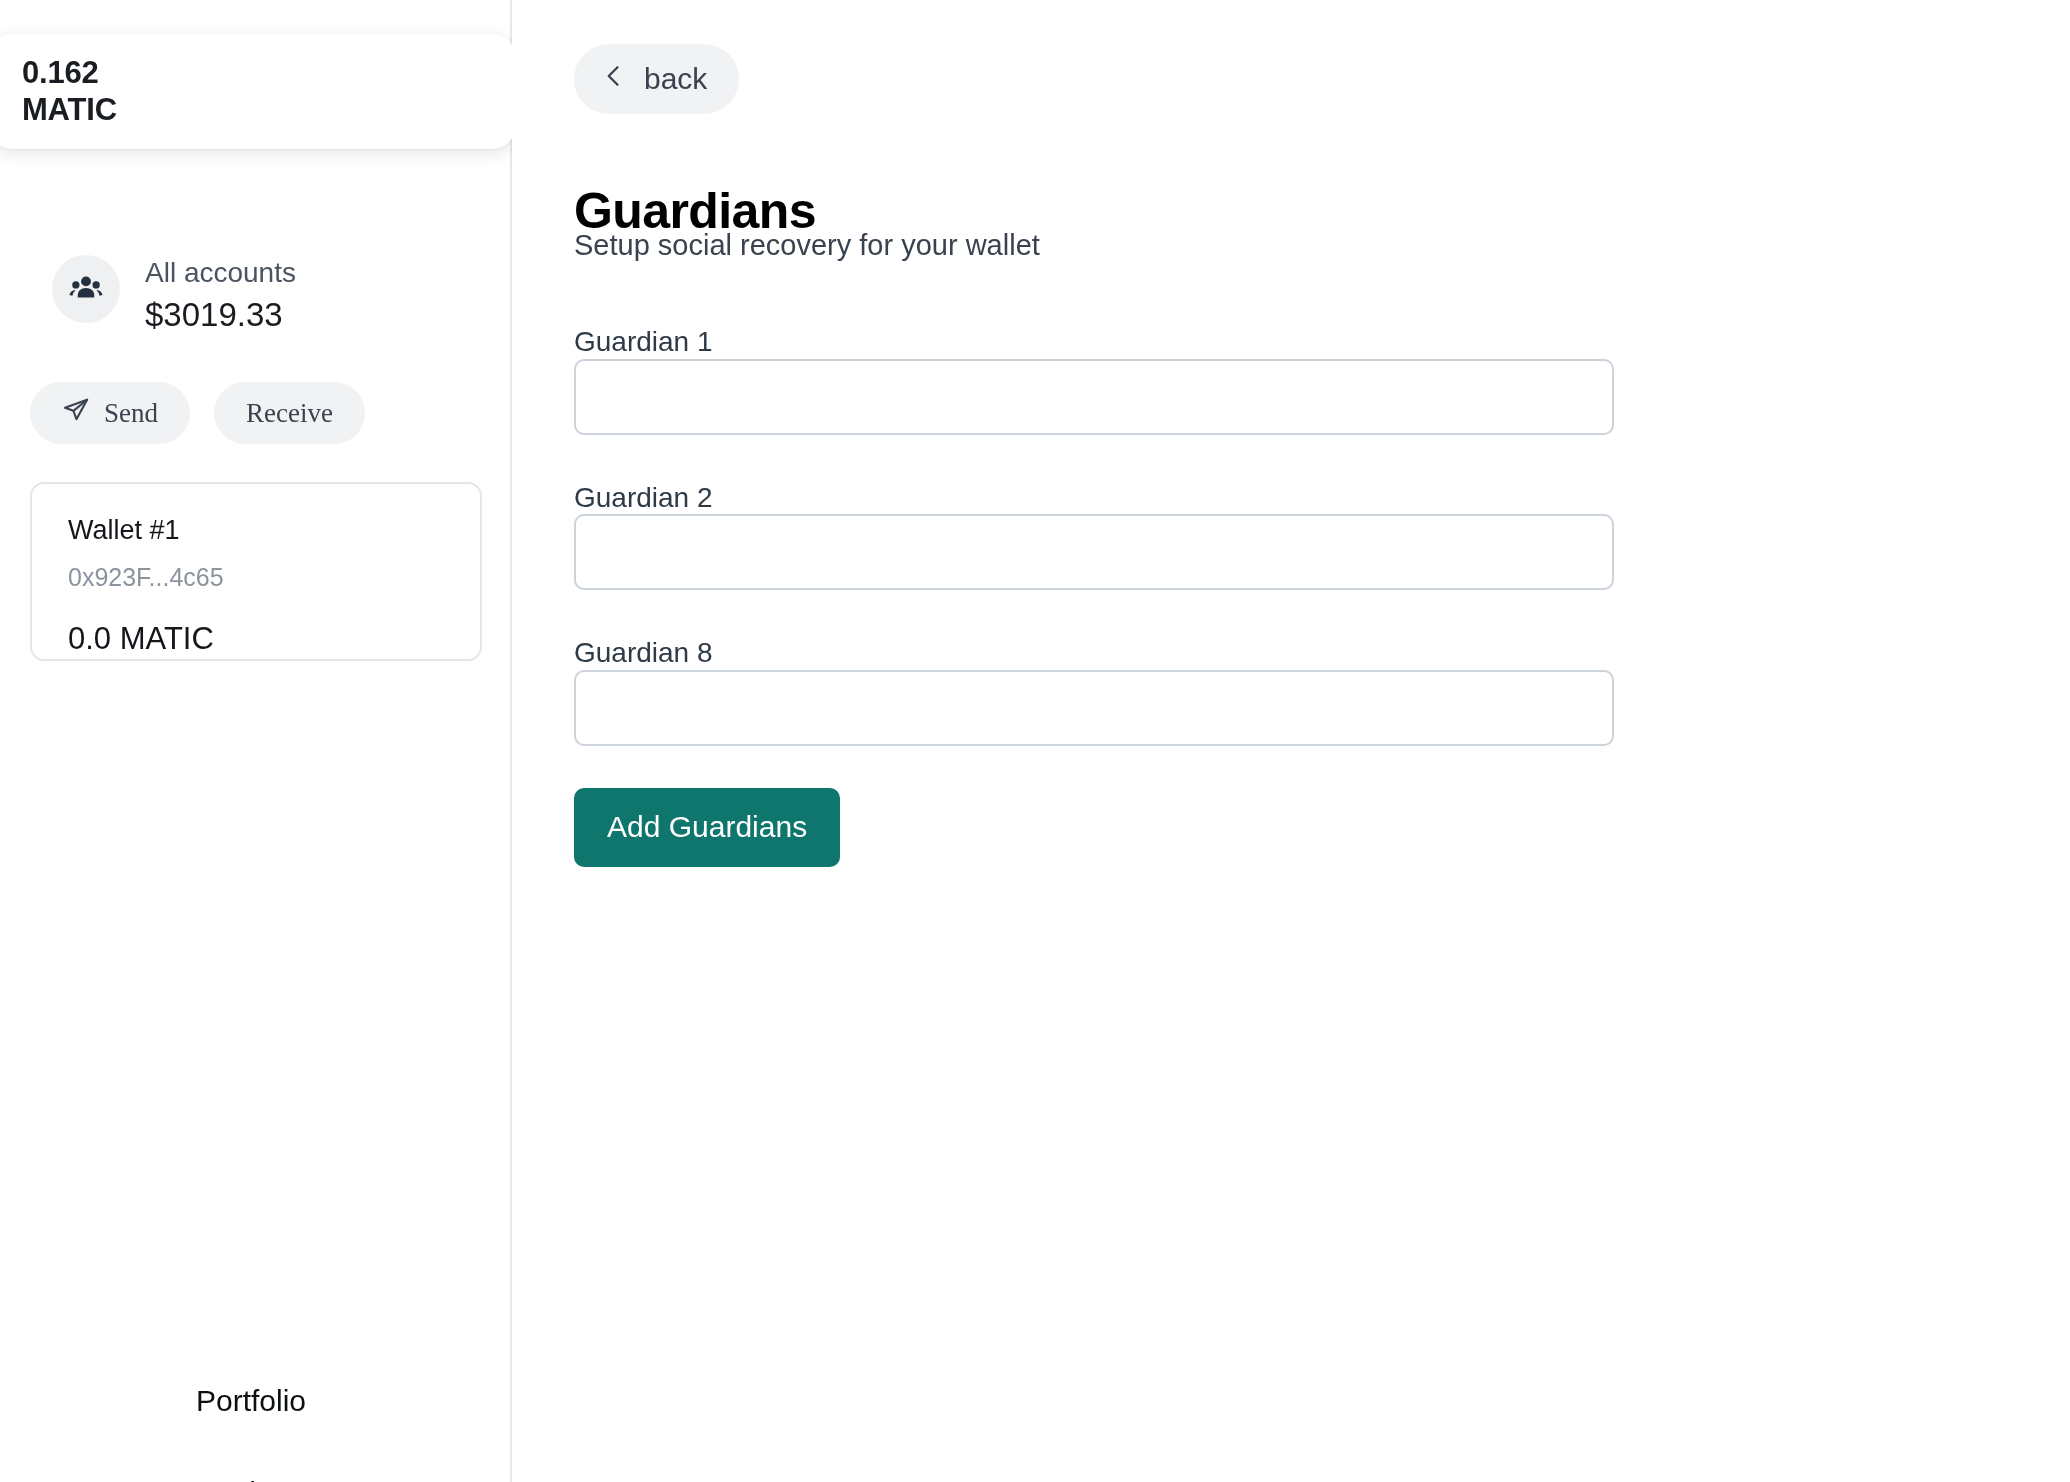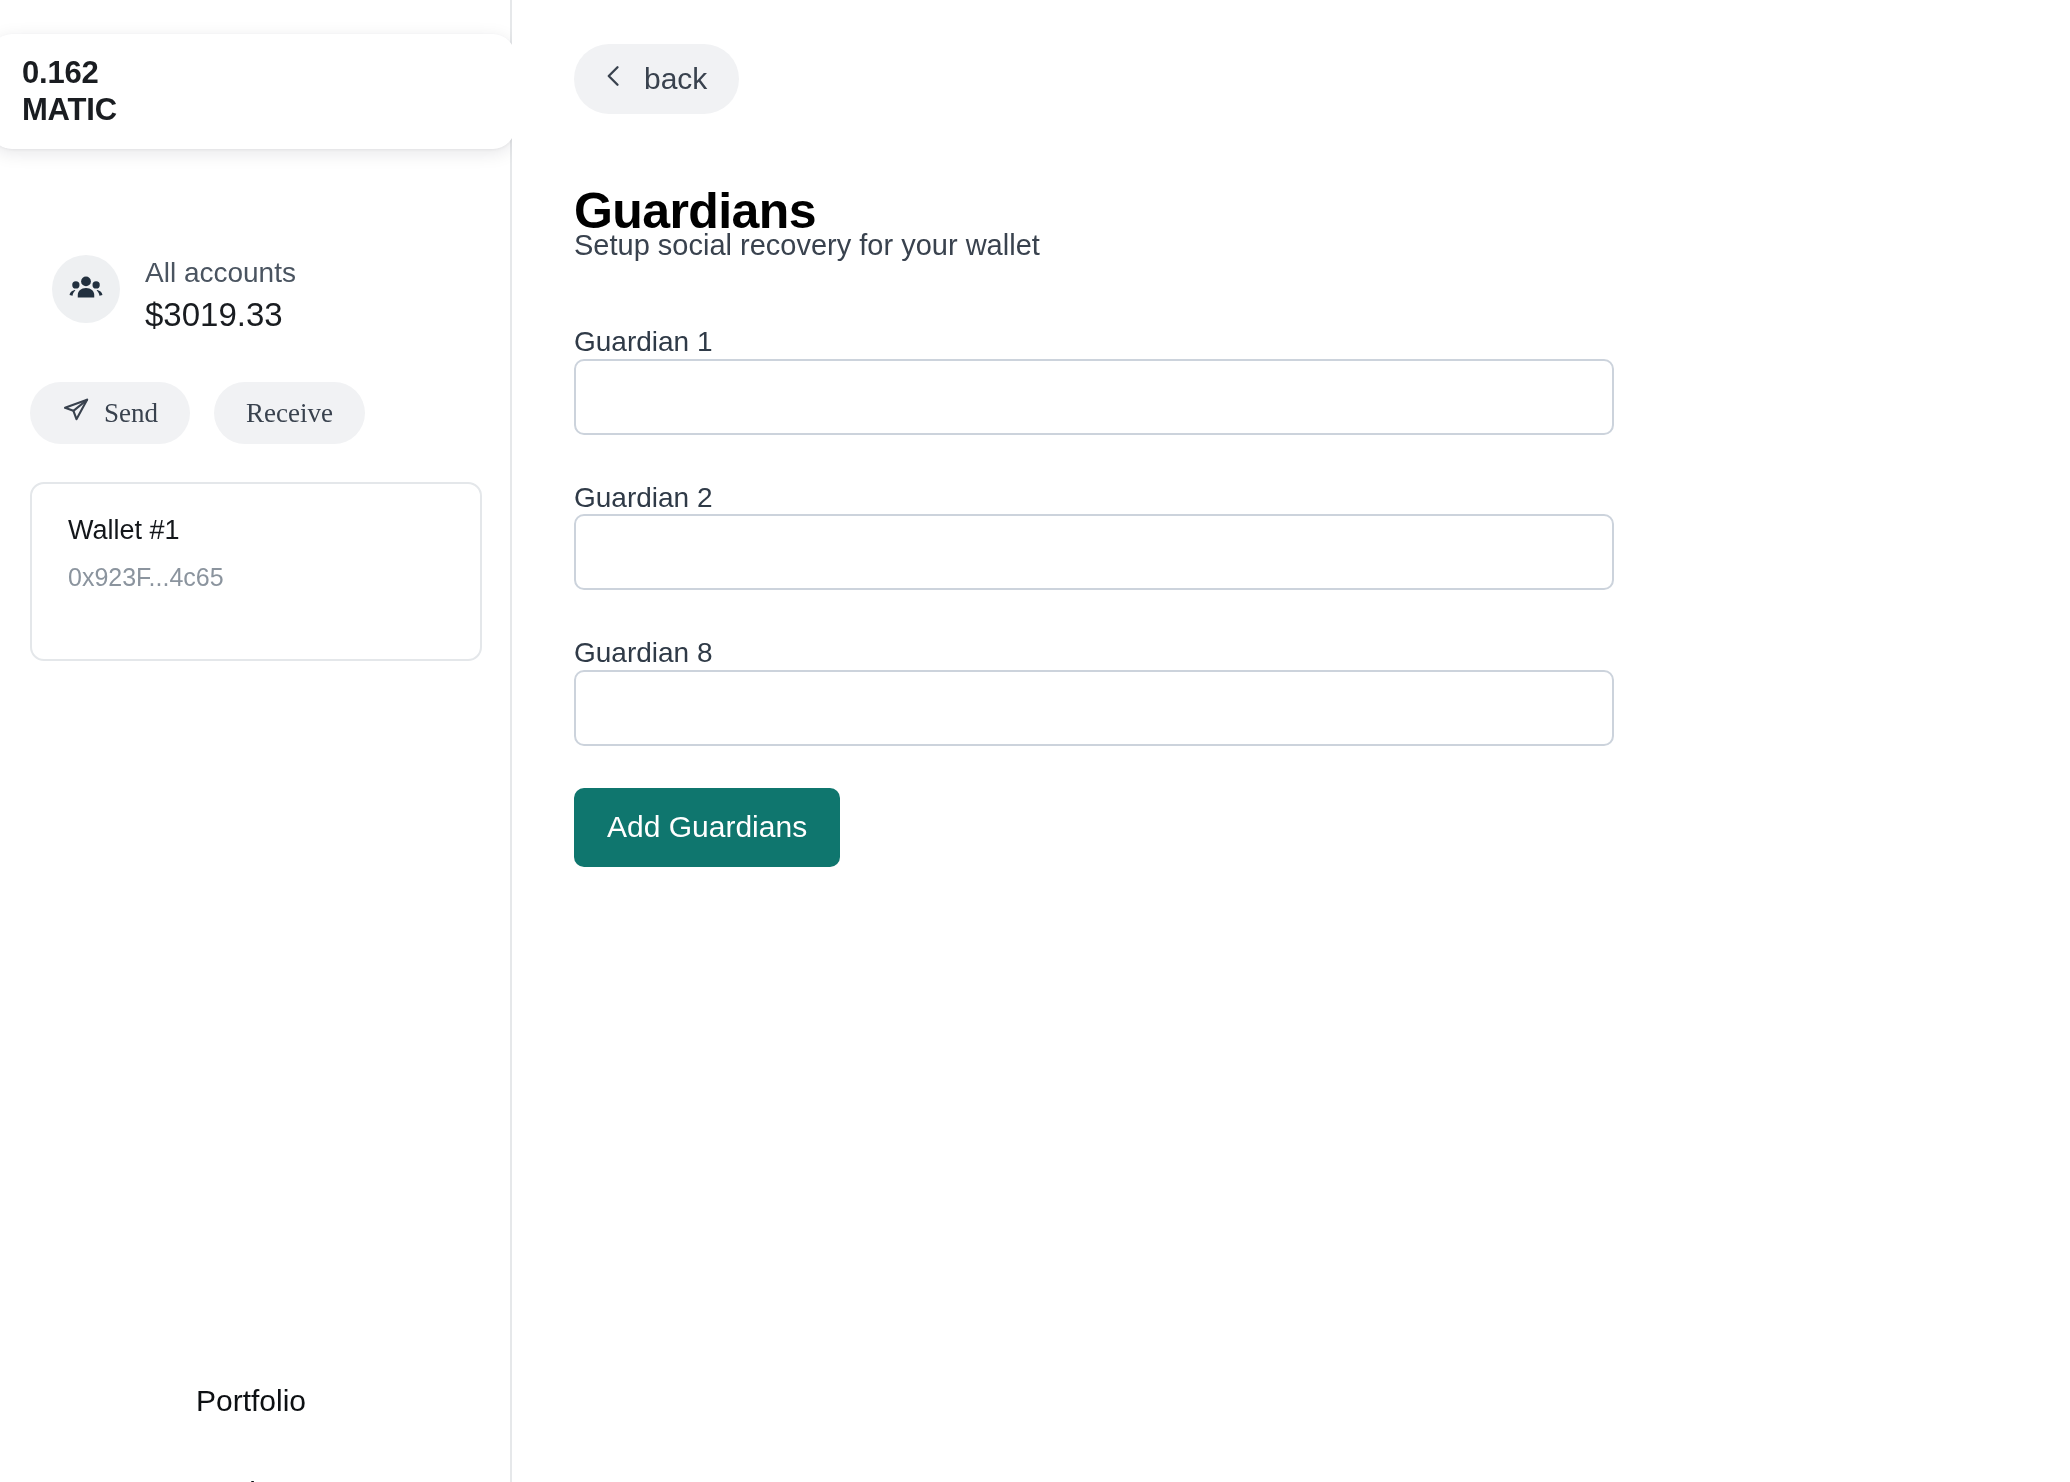--- a/index.html
+++ b/index.html
@@ -326,20 +326,21 @@
         <span>Send</span>
       </button>
       <button class="pill">
         <span>Receive</span>
       </button>
     </div>
 
     <div class="wallet-card">
       <div class="wc-name">Wallet #1</div>
       <div class="wc-addr">0x923F...4c65</div>
+      <div class="wc-bal">0.0 MATIC</div>
     </div>
 
     <nav class="nav">
       <div class="nav-item">Portfolio</div>
       <div class="nav-item">Settings</div>
     </nav>
 
   </aside>
 
   <main class="main">

